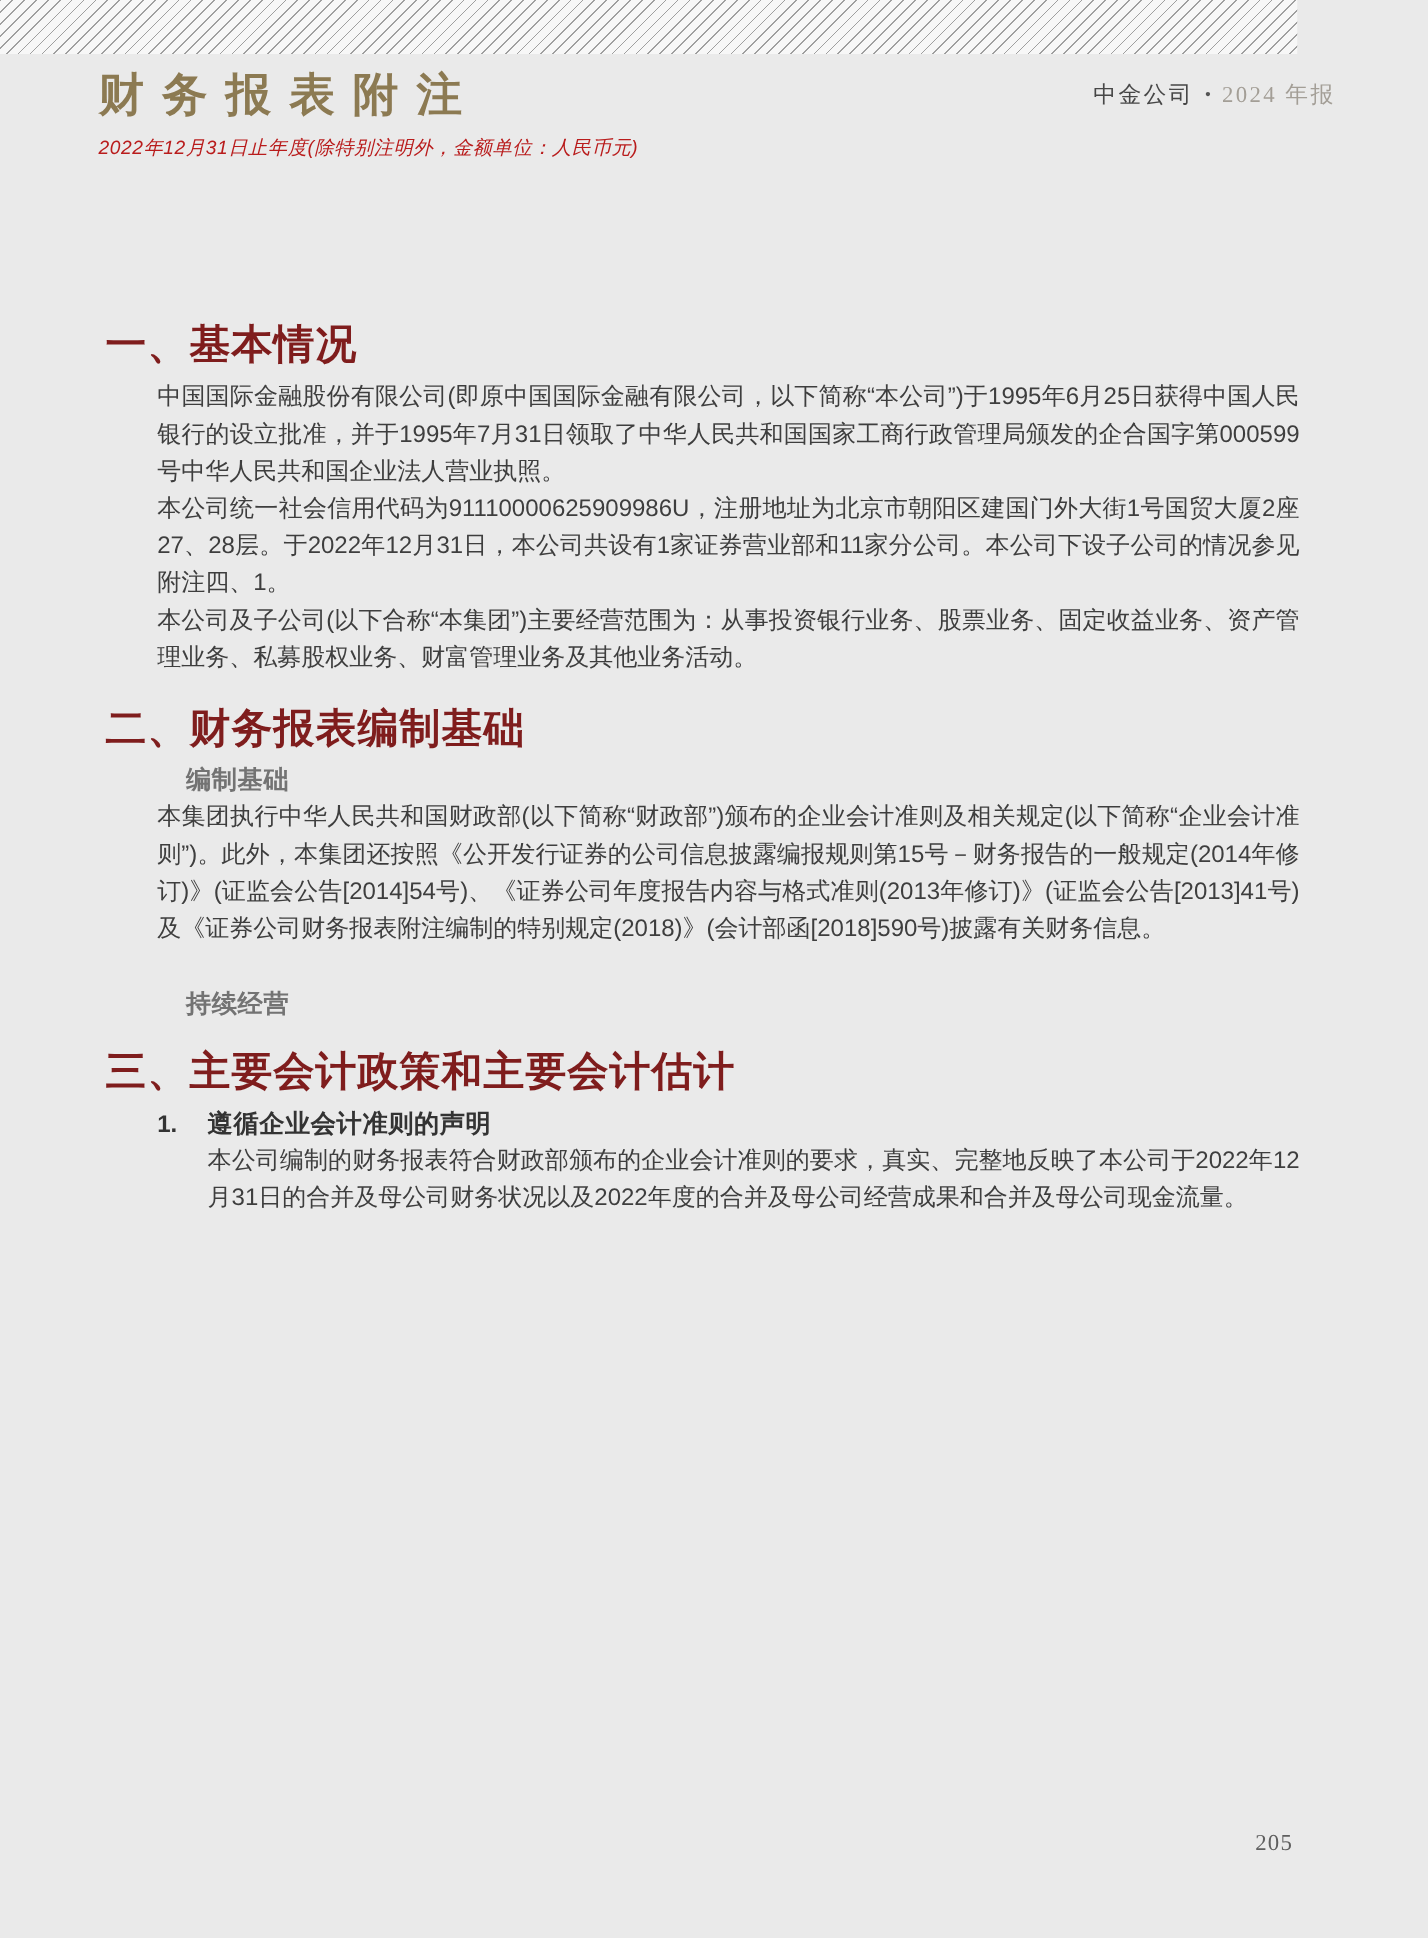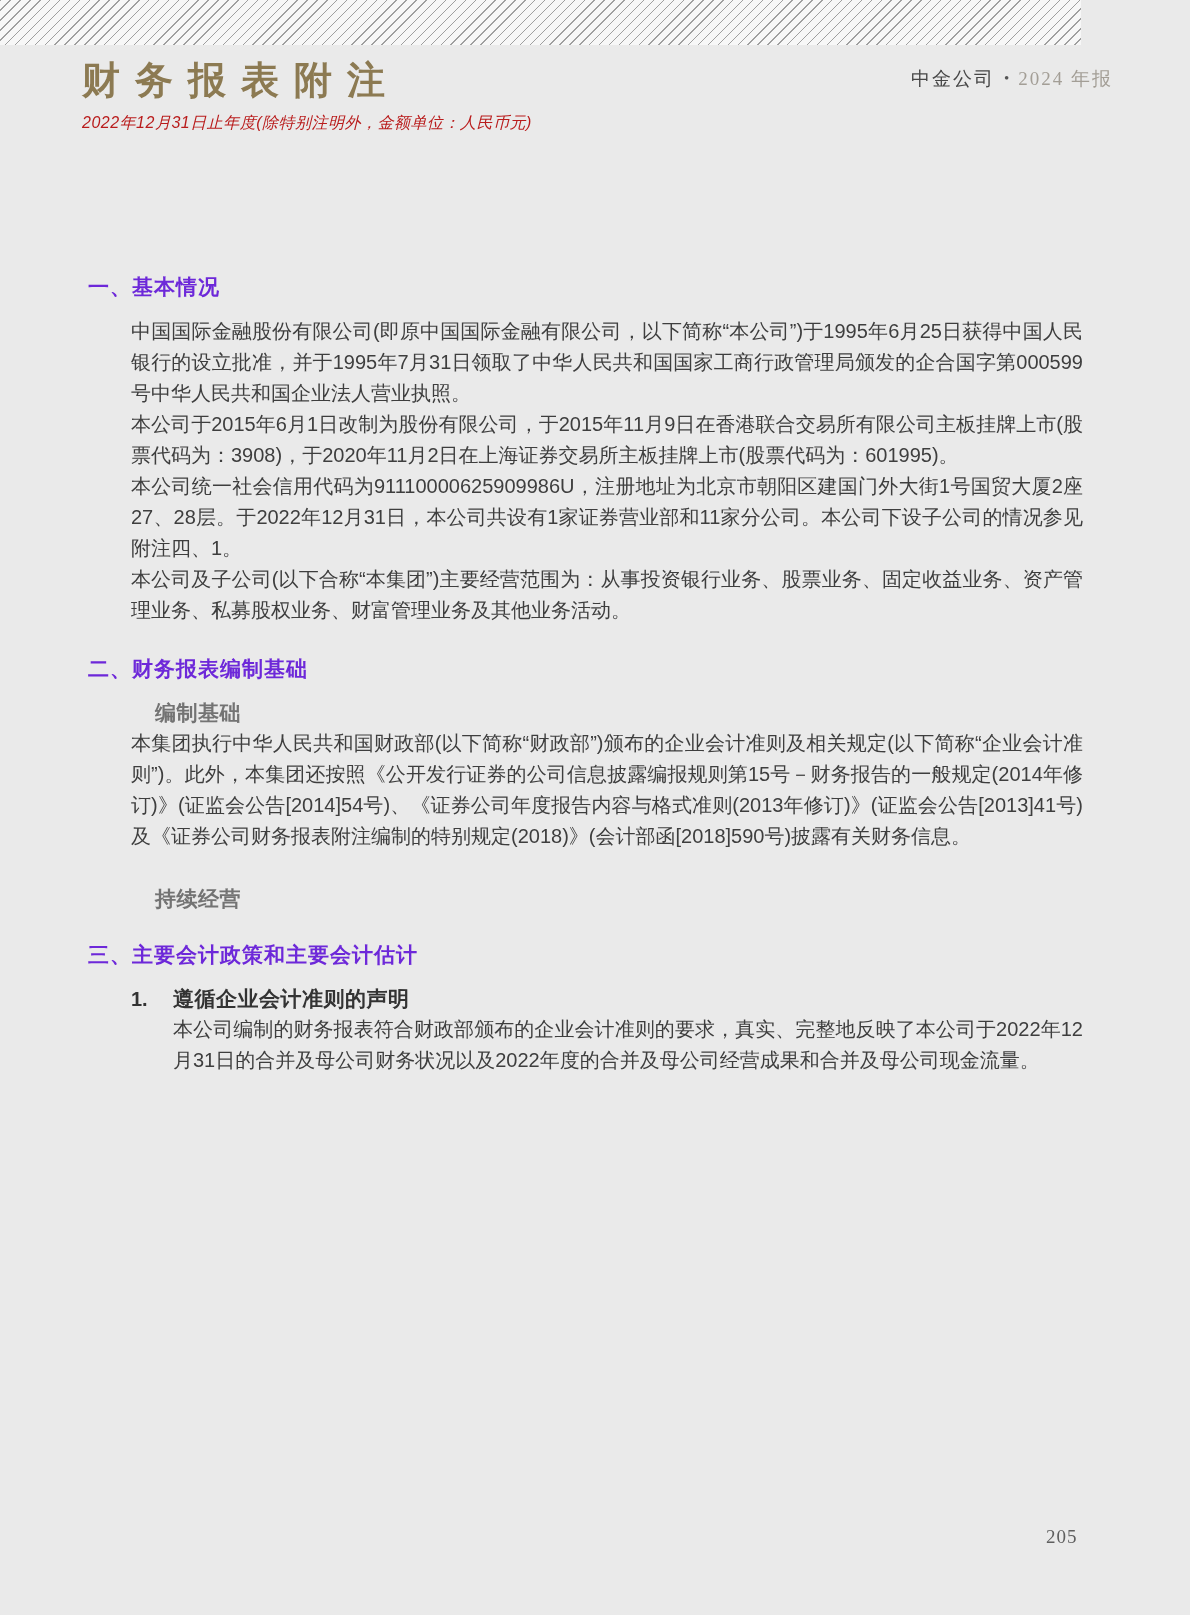--- a/index.html
+++ b/index.html
@@ -35,21 +35,21 @@
     font-family:"Liberation Serif","DejaVu Serif",serif;
     font-size:19px;white-space:nowrap;
   }
   .meta .company{color:#474747;letter-spacing:2px;}
   .meta .dot{color:#555;margin:0 9px;font-size:15px;vertical-align:2px;}
   .meta .report{color:#a39e96;letter-spacing:2px;}
 
   
   .content{position:absolute;top:270px;left:88px;width:1015px;}
   .sec{
-    font-size:21px;font-weight:bold;color:#6d28d9;
+    font-size:34px;font-weight:bold;color:#7f1d1d;
     line-height:34px;margin:0 0 12px 0;letter-spacing:1px;
   }
   .sub{
     font-size:21px;font-weight:bold;color:#737373;
     line-height:30px;margin:0 0 0 67px;letter-spacing:0.5px;
   }
   p.body{
     font-size:20px;line-height:31px;color:#3e3e3e;
     text-align:justify;margin:0 0 0 43px;width:952px;
   }
@@ -87,21 +87,20 @@
 </div>
 
 <div class="meta">
   <span class="company">中金公司</span><span class="dot">•</span><span class="report">2024 年报</span>
 </div>
 
 <div class="content">
 
   <div class="sec">一、基本情况</div>
   <p class="body">中国国际金融股份有限公司(即原中国国际金融有限公司，以下简称“本公司”)于1995年6月25日获得中国人民银行的设立批准，并于1995年7月31日领取了中华人民共和国国家工商行政管理局颁发的企合国字第000599号中华人民共和国企业法人营业执照。</p>
-  <p class="body mt36">本公司于2015年6月1日改制为股份有限公司，于2015年11月9日在香港联合交易所有限公司主板挂牌上市(股票代码为：3908)，于2020年11月2日在上海证券交易所主板挂牌上市(股票代码为：601995)。</p>
   <p class="body mt36">本公司统一社会信用代码为91110000625909986U，注册地址为北京市朝阳区建国门外大街1号国贸大厦2座27、28层。于2022年12月31日，本公司共设有1家证券营业部和11家分公司。本公司下设子公司的情况参见附注四、1。</p>
   <p class="body mt36">本公司及子公司(以下合称“本集团”)主要经营范围为：从事投资银行业务、股票业务、固定收益业务、资产管理业务、私募股权业务、财富管理业务及其他业务活动。</p>
 
   <div class="sec mt26">二、财务报表编制基础</div>
   <div class="sub">编制基础</div>
   <p class="body mt22">本集团执行中华人民共和国财政部(以下简称“财政部”)颁布的企业会计准则及相关规定(以下简称“企业会计准则”)。此外，本集团还按照《公开发行证券的公司信息披露编报规则第15号－财务报告的一般规定(2014年修订)》(证监会公告[2014]54号)、《证券公司年度报告内容与格式准则(2013年修订)》(证监会公告[2013]41号)及《证券公司财务报表附注编制的特别规定(2018)》(会计部函[2018]590号)披露有关财务信息。</p>
   <div class="sub mt32">持续经营</div>
 
   <div class="sec mt24">三、主要会计政策和主要会计估计</div>
   <div class="item-row">

